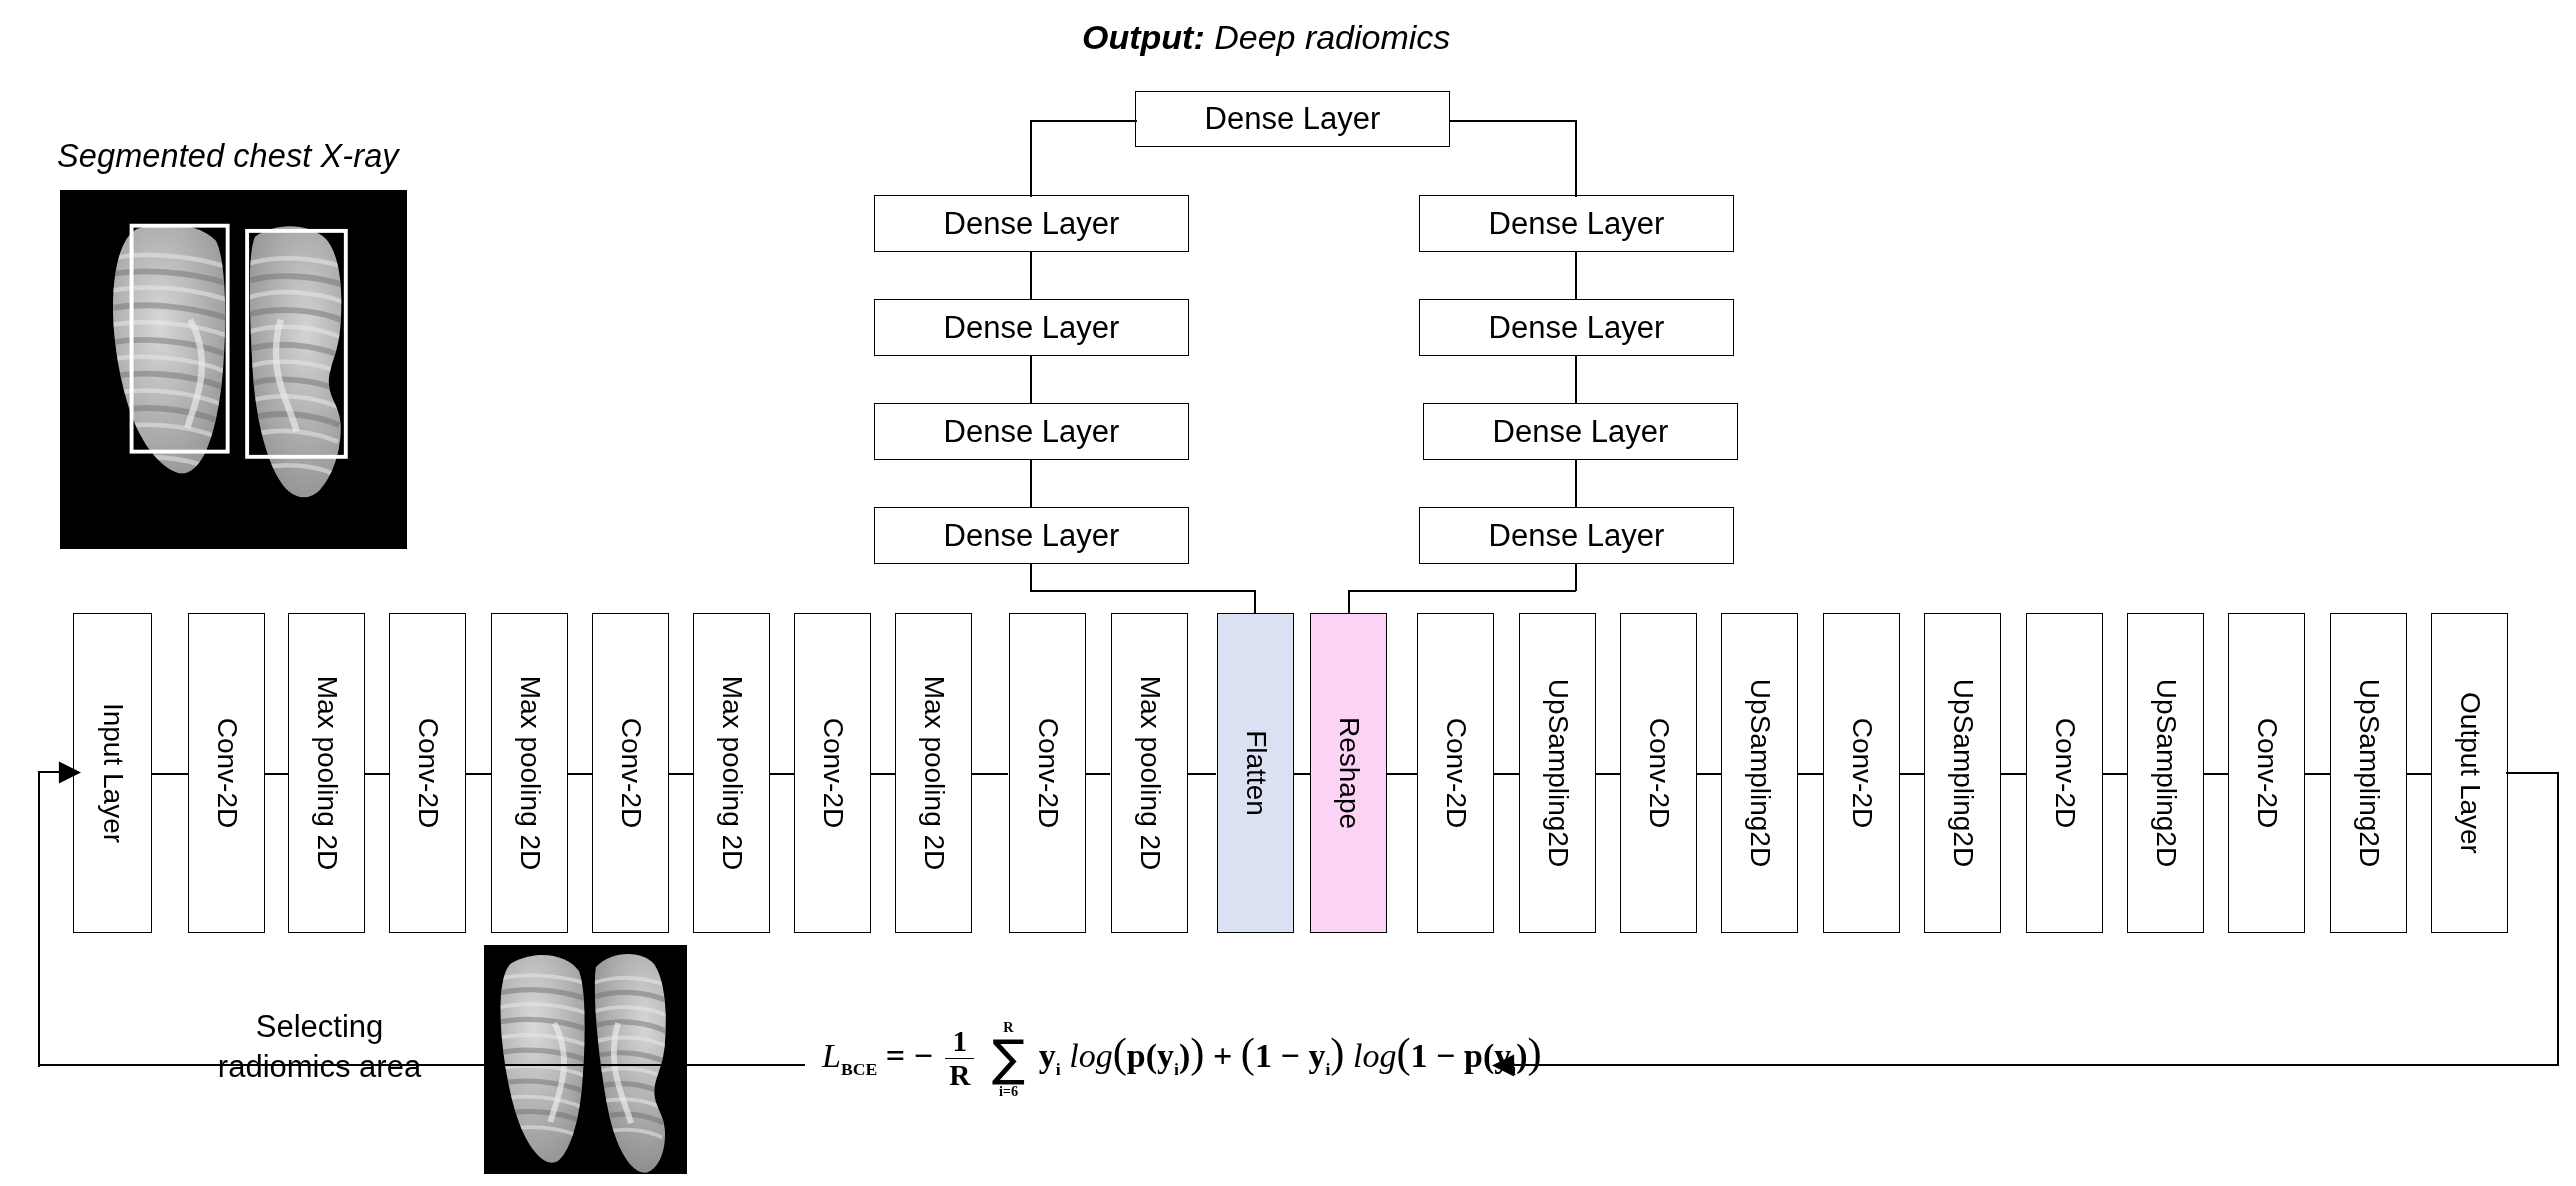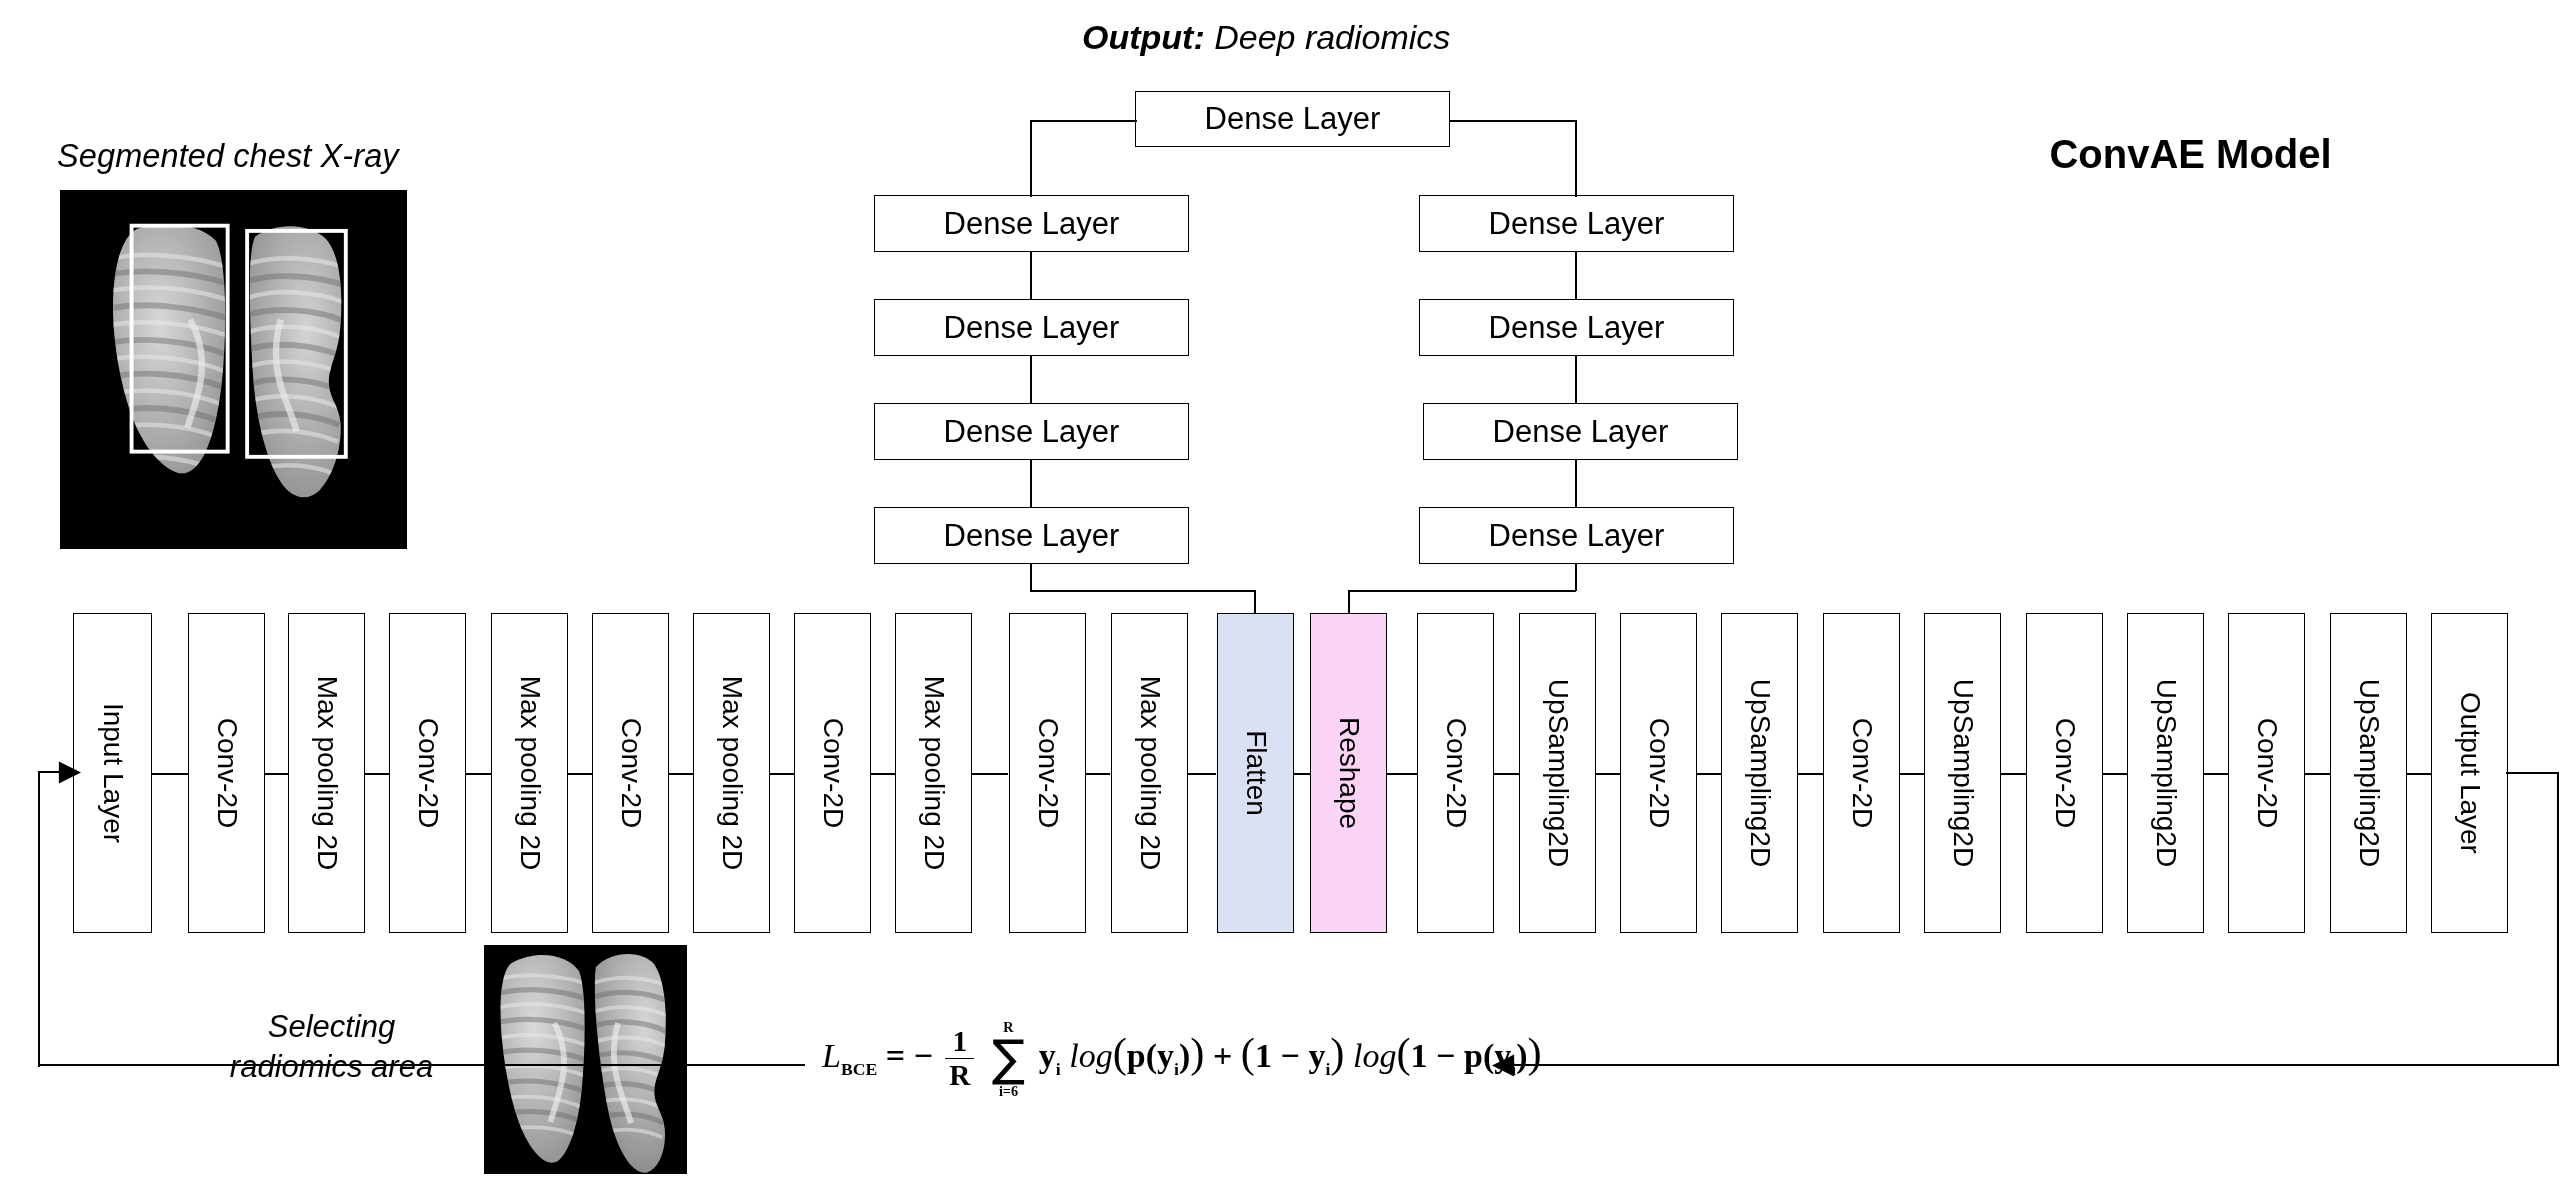--- a/index.html
+++ b/index.html
@@ -8,22 +8,22 @@
 
   
   .label{position:absolute;white-space:nowrap;font-style:italic;}
 
   #seg-label{left:57px;top:138px;font-size:32.5px;letter-spacing:0.1px;}
   #output-label{left:1082px;top:18px;font-size:34px;font-weight:400;}
   #output-label b{font-weight:700;}
   #title{position:absolute;left:1872px;top:130px;width:637px;text-align:center;
          font-size:40px;font-weight:700;line-height:1.22;}
 
-  #select-label{position:absolute;left:195px;top:1007px;width:273px;
-        text-align:center;font-size:31px;line-height:1.28;font-style:italic;}
+  #select-label{position:absolute;left:183px;top:1007px;width:273px;
+        text-align:center;font-size:31px;line-height:1.28;}
 
   
   .xray{position:absolute;background:#000;overflow:hidden;}
   #xray-top{left:60px;top:190px;width:347px;height:359px;}
   #xray-bottom{left:484px;top:945px;width:203px;height:229px;}
 
   
   .layer{position:absolute;top:613px;height:320px;
          border:1.9px solid #000;background:#fff;box-sizing:border-box;}
   .layer span{position:absolute;left:50%;top:50%;
@@ -55,21 +55,20 @@
   .sigma .big{display:block;font-size:1.45em;font-family:"DejaVu Sans",sans-serif;font-weight:400;}
   .sigma .bot{display:block;font-size:.42em;}
   .paren{font-size:1.25em;font-weight:400;}
 </style>
 </head>
 <body>
 
 <div class="label" id="output-label"><b>Output:</b><span> Deep radiomics</span></div>
 
 <div id="title">
-  <div>ConvAE Model</div>
 </div>
 
 <div class="label" id="seg-label">Segmented chest X-ray</div>
 
 <div id="select-label">
   <div>Selecting</div>
   <div>radiomics area</div>
 </div>
 
 <div class="xray" id="xray-top">

